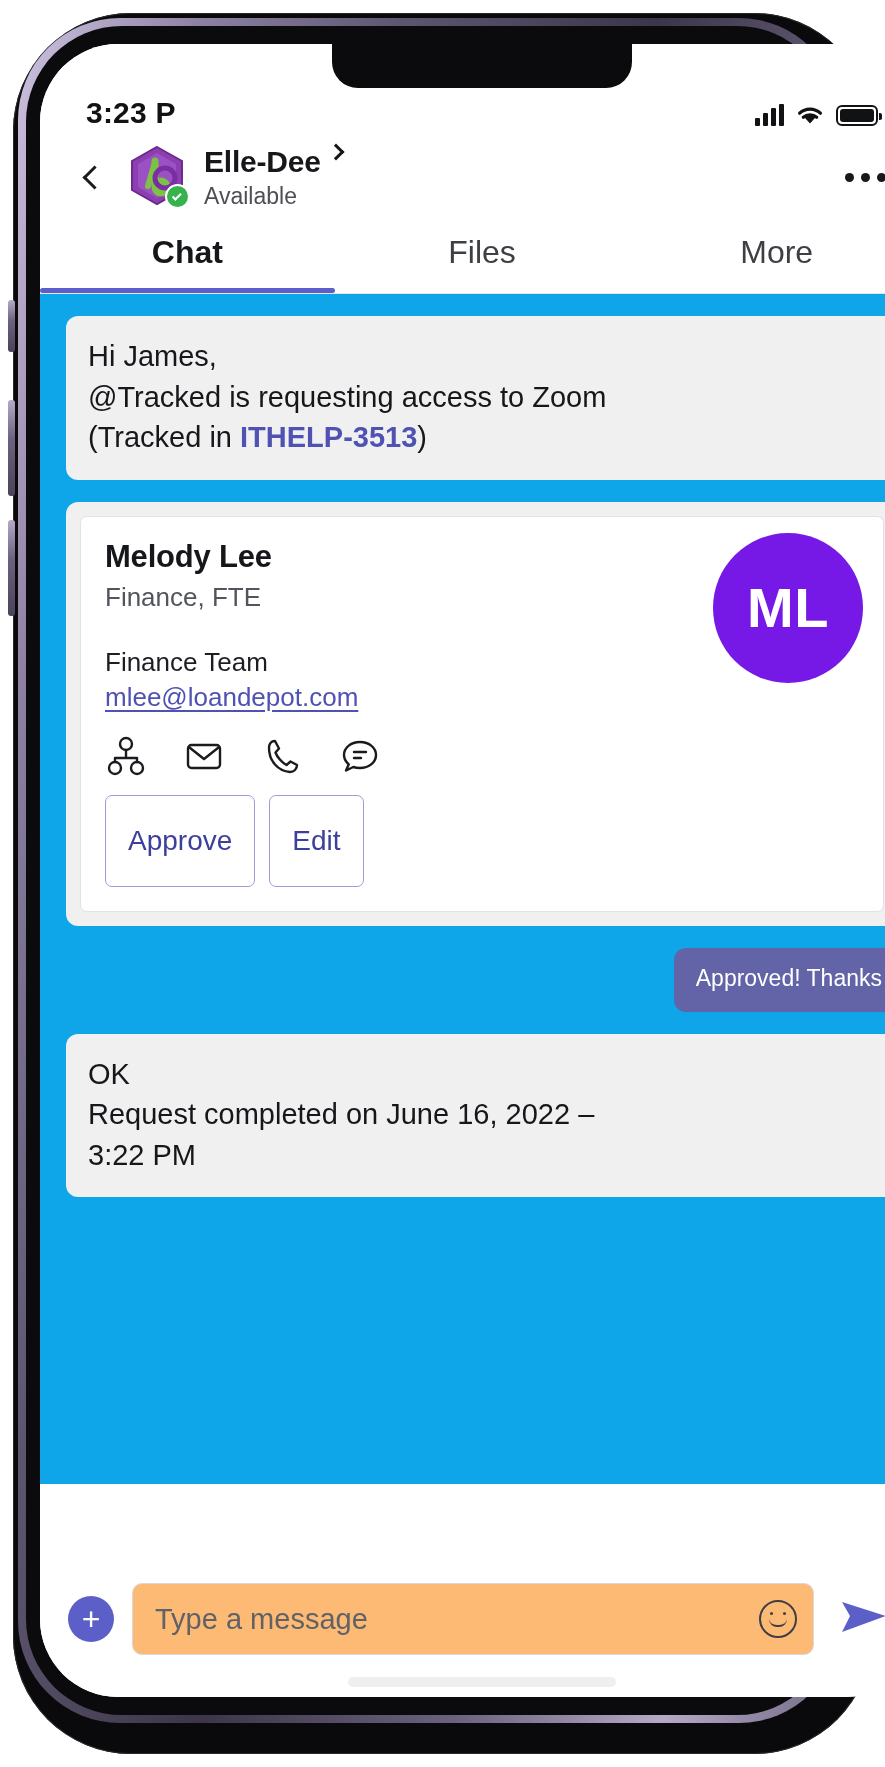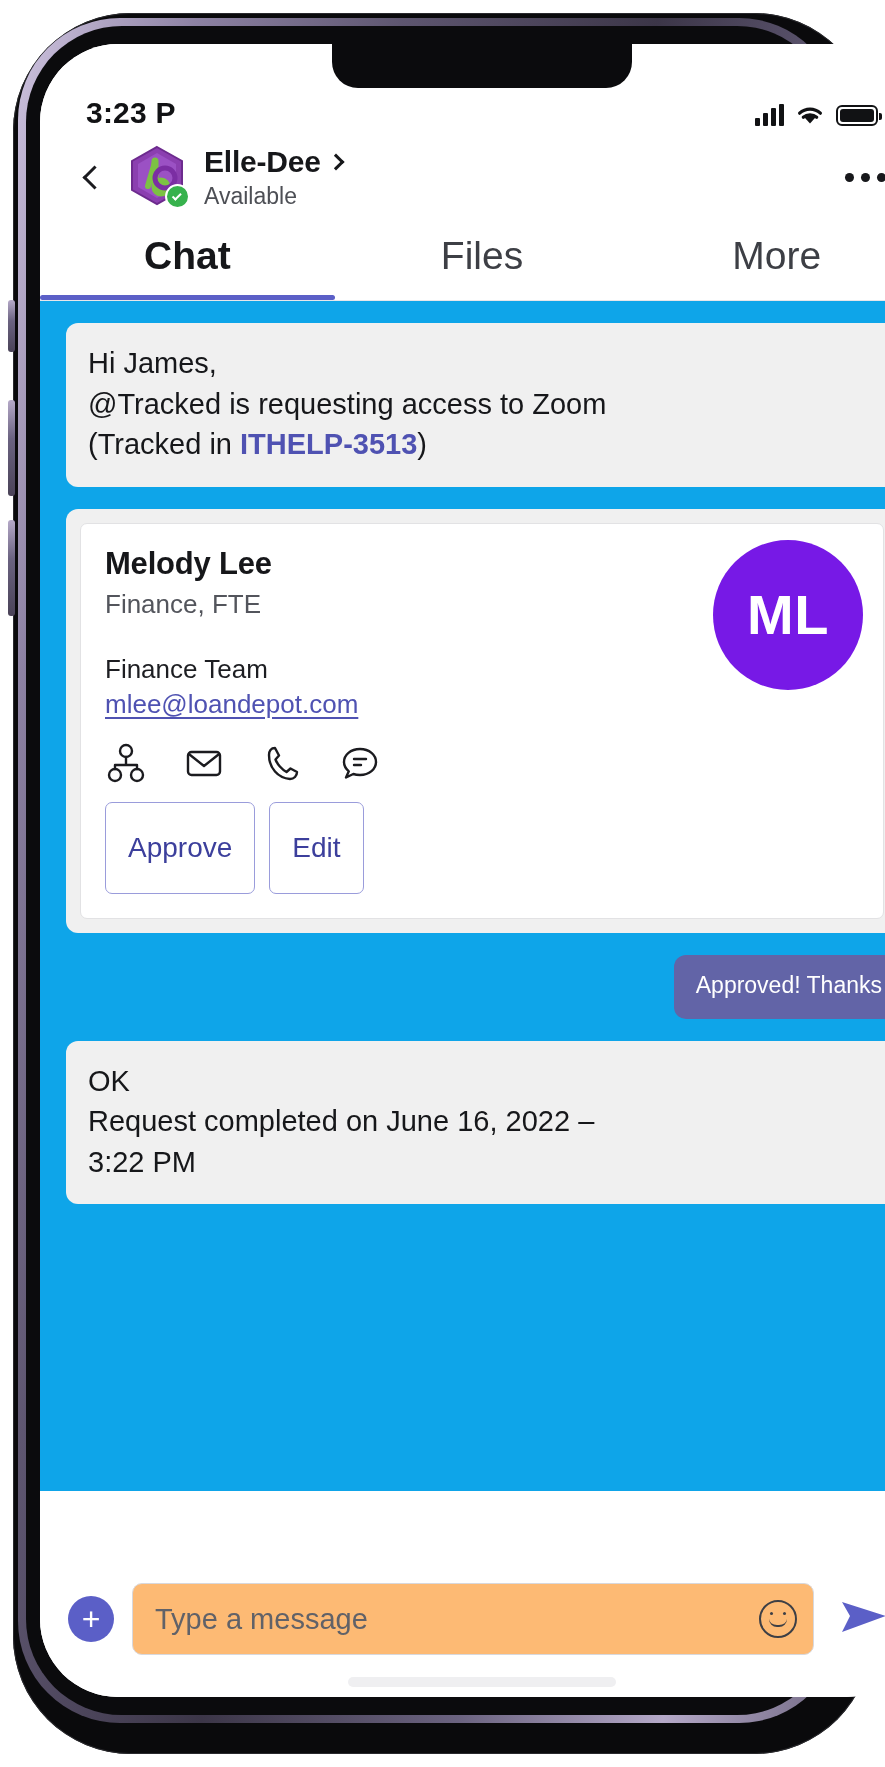--- a/index.html
+++ b/index.html
@@ -120,39 +120,39 @@
     width: 25px; height: 25px; border-radius: 50%;
     background: #37b24d; border: 2.5px solid #ffffff;
     display: flex; align-items: center; justify-content: center;
   }
   .presence .tick {
     width: 9px; height: 5px;
     border-left: 2.2px solid #fff; border-bottom: 2.2px solid #fff;
     transform: rotate(-45deg) translate(0px,-1px);
   }
   .hdr-text { margin-left: 14px; flex: 1 1 auto; min-width: 0; }
-  .hdr-name-row { display: flex; align-items: center; gap: 9px; }
+  .hdr-name-row { display: flex; align-items: flex-start; gap: 9px; }
   .hdr-name { font-size: 30px; font-weight: 700; color: #16171a; letter-spacing: -.2px; }
   .chev-right {
     width: 12px; height: 12px;
     border-right: 3px solid #16171a; border-top: 3px solid #16171a;
     transform: rotate(45deg); margin-top: 1px;
   }
   .hdr-status { font-size: 23px; color: #4d4f55; margin-top: 4px; }
   .more-btn {
     flex: 0 0 auto; display: flex; gap: 7px; align-items: center;
     padding: 12px 4px 12px 18px;
   }
   .more-btn i { width: 9px; height: 9px; border-radius: 50%; background: #17181b; display:block; }
 
   
   .tabs { display: flex; background: #fff; }
   .tab {
     flex: 1 1 0; text-align: center;
-    font-size: 39px; color: #3d3f45;
+    font-size: 32px; color: #3d3f45;
     padding: 10px 0 22px 0;
     position: relative;
   }
   .tab.active { color: #16171a; font-weight: 700; }
   .tab.active::after {
     content:""; position:absolute; left: 0; right: 0; bottom: 0;
     height: 5px; background: #5b5fc7; border-radius: 3px;
   }
   .tabs-sep { height: 1px; background: #e6e6ea; }
 

